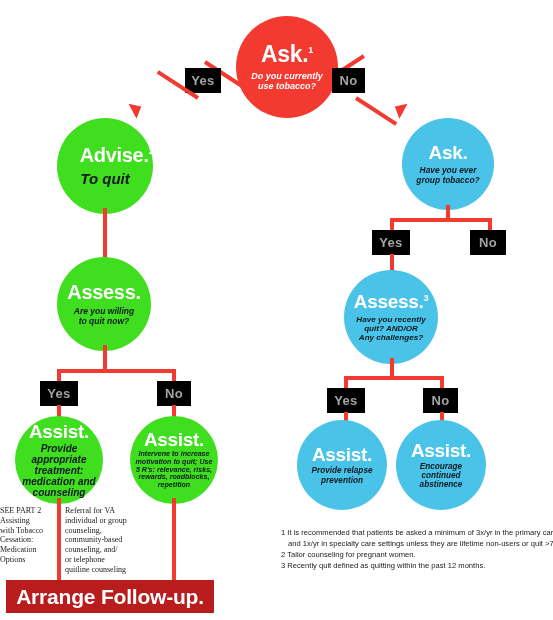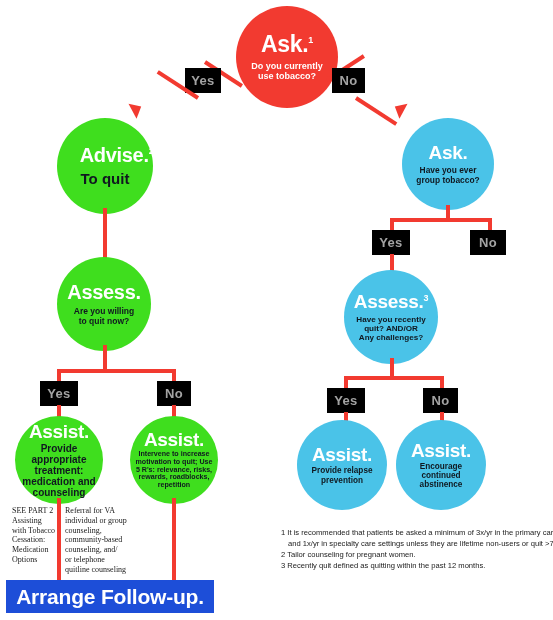--- a/index.html
+++ b/index.html
@@ -21,21 +21,21 @@
   .node{
     position:absolute;border-radius:50%;
     display:flex;flex-direction:column;align-items:center;justify-content:center;
     text-align:center;box-sizing:border-box;
   }
   .node .title{
     color:#ffffff;font-weight:bold;line-height:1;
     letter-spacing:-0.3px;position:relative;
   }
   .node .sub{
-    color:#101820;font-weight:bold;
+    color:#101820;font-style:italic;font-weight:bold;
     line-height:1.12;
   }
   .node .sup{
     font-size:9px;vertical-align:super;line-height:1;font-weight:bold;
   }
 
   .red-node{background:#F23A30;}
   .red-node .sub{color:#ffffff;}
   .green-node{background:#3FDE1E;}
   .blue-node{background:#4AC3E8;}
@@ -54,31 +54,31 @@
   }
   .footnotes{
     position:absolute;color:#1a1a1a;font-size:7.6px;line-height:1.45;
     font-family:"Liberation Sans",sans-serif;
   }
   .footnotes div{white-space:nowrap;}
   .fn-indent{padding-left:7px;}
 
   
   .bar{
-    position:absolute;background:#1d4ed8;color:#ffffff;
+    position:absolute;background:#b91c1c;color:#ffffff;
     display:flex;align-items:center;justify-content:center;
     font-weight:bold;font-size:21px;letter-spacing:-0.2px;
   }
 </style>
 </head>
 <body>
 
 <div id="stage">
 
-  <div class="node red-node" style="left:236px;top:6px;width:102px;height:102px;">
+  <div class="node red-node" style="left:236px;top:16px;width:102px;height:102px;">
     <div class="title" style="font-size:23px;">
       <span>Ask.</span><span class="sup">1</span>
     </div>
     <div class="sub" style="font-size:9px;margin-top:5px;white-space:pre-line;">Do you currently
 use tobacco?</div>
   </div>
 
   <div class="conn" style="left:205px;top:60px;width:44px;height:4px;transform:rotate(33deg);transform-origin:left center;"></div>
 
   <div class="conn" style="left:327px;top:78px;width:44px;height:4px;transform:rotate(-33deg);transform-origin:left center;"></div>
@@ -137,21 +137,21 @@
     <div class="sub" style="font-size:7.1px;margin-top:2px;white-space:pre-line;">Intervene to increase
 motivation to quit; Use
 5 R's: relevance, risks,
 rewards, roadblocks,
 repetition</div>
   </div>
 
   <div class="conn v" style="left:57px;top:498px;height:84px;"></div>
   <div class="conn v" style="left:172px;top:498px;height:84px;"></div>
 
-  <div class="note" style="left:12px;top:506px;width:52px;white-space:pre-line;">SEE PART 2
+  <div class="note" style="left:0;top:506px;width:52px;white-space:pre-line;">SEE PART 2
 Assisting
 with Tobacco
 Cessation:
 Medication
 Options</div>
   <div class="note" style="left:65px;top:506px;width:96px;white-space:pre-line;">Referral for VA
 individual or group
 counseling,
 community-based
 counseling, and/

